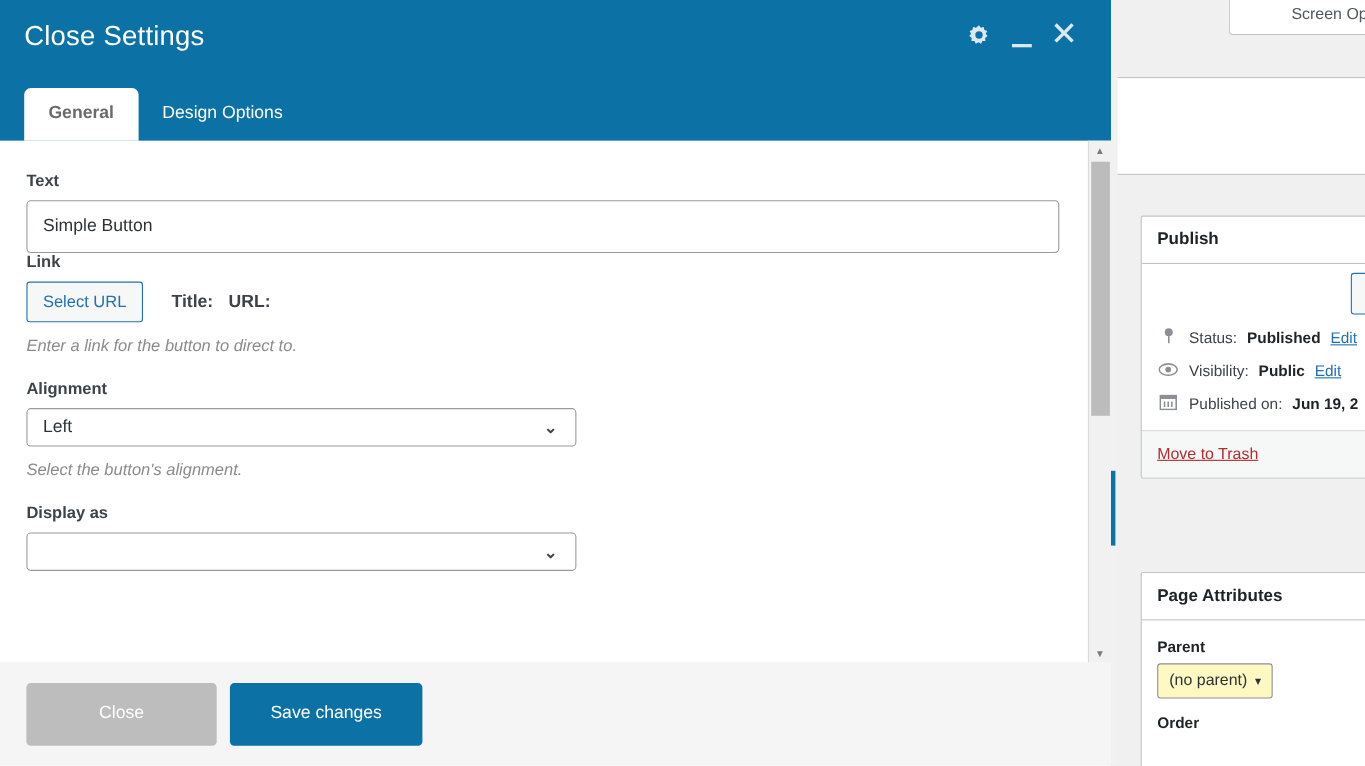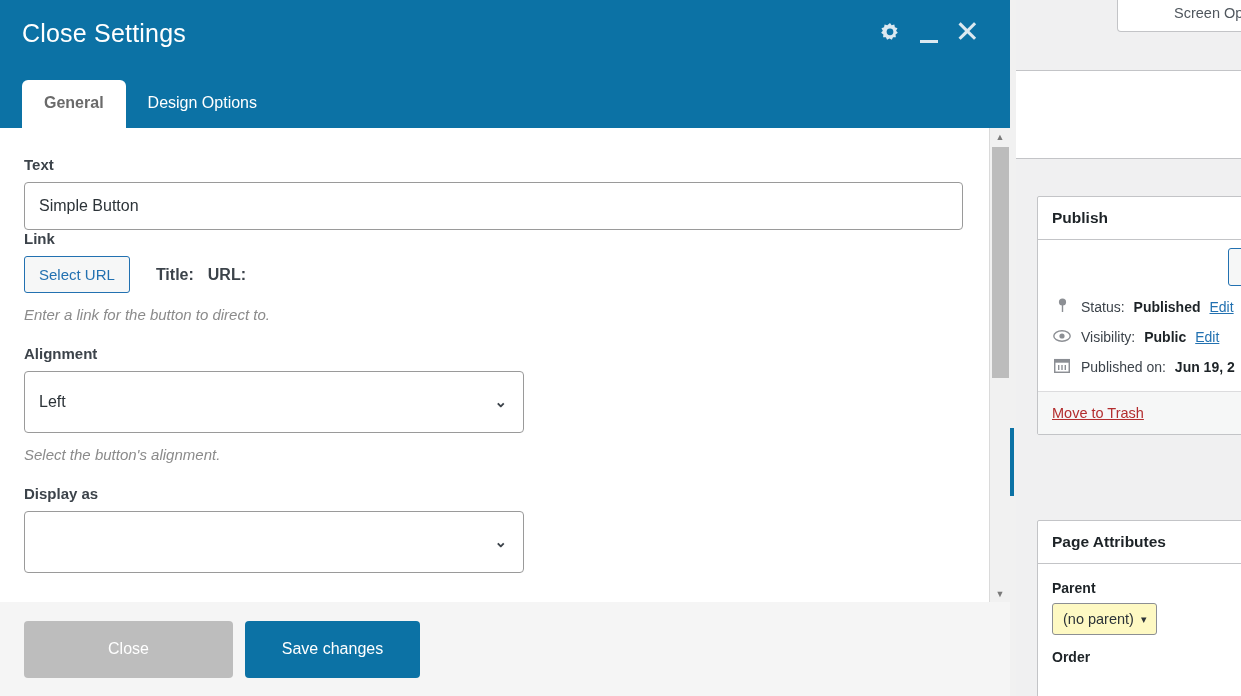--- a/index.html
+++ b/index.html
@@ -277,21 +277,21 @@
     align-items: center;
     gap: 26px;
   }
   .link-meta {
     font-size: 16px;
     font-weight: bold;
     color: #3c434a;
   }
   #alignment-select, #display-as-select {
     width: 500px;
-    height: 62px;
+    height: 35px;
     border: 1px solid #9a9a9a;
     border-radius: 4px;
     background: #fff;
     display: flex;
     align-items: center;
     justify-content: space-between;
     padding: 0 16px 0 14px;
     font-size: 16px;
     color: #2c3338;
     cursor: pointer;
@@ -352,21 +352,21 @@
   }
   .footer-btn {
     border: none;
     border-radius: 4px;
     font-size: 16px;
     color: #fff;
     cursor: pointer;
     font-family: "Liberation Sans", sans-serif;
     height: 57px;
   }
-  #close-button { background: #bdbdbd; width: 209px; }
+  #close-button { background: #bdbdbd; width: 173px; }
   #save-button { background: #0c72a5; width: 175px; }
 </style>
 </head>
 <body>
 
 <div id="wp-background">
 
   <div id="wp-screen-options-tab">
     <span>Screen Options</span>
   </div>

